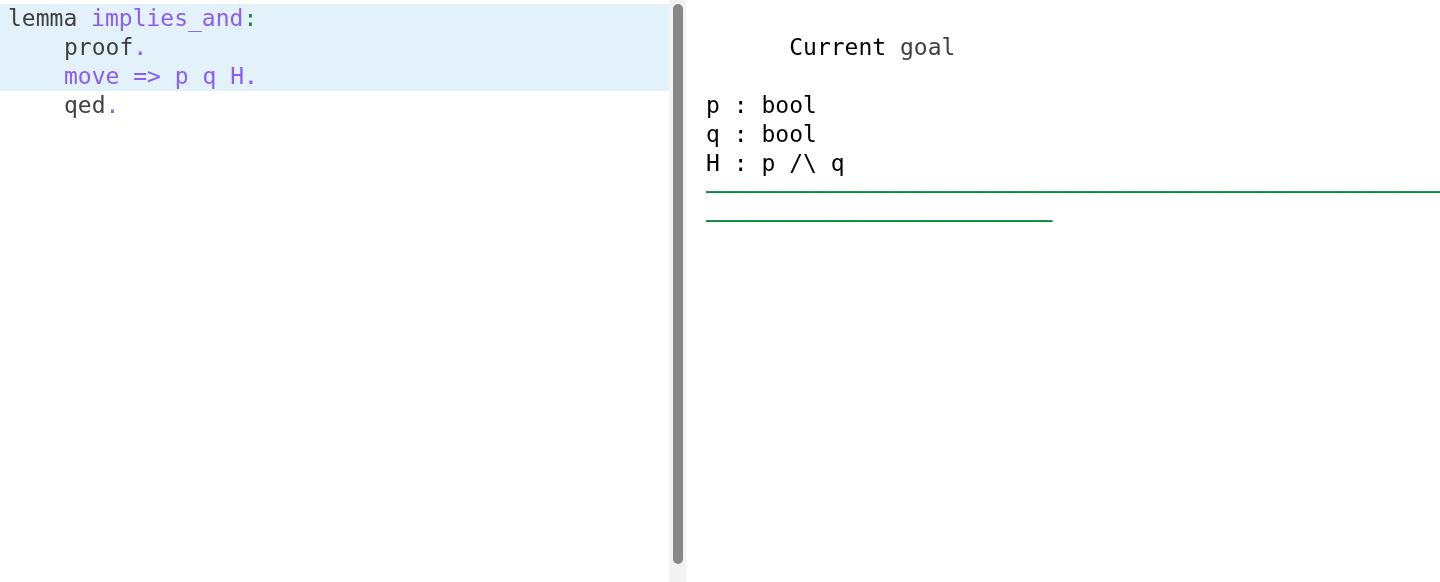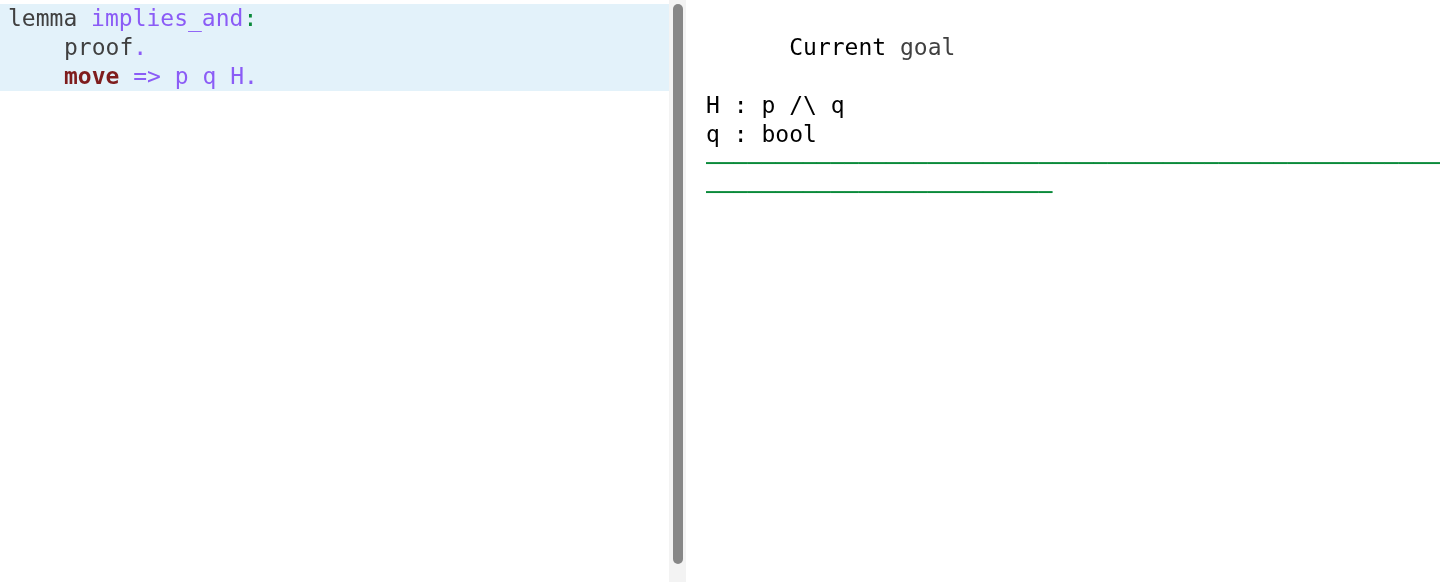--- a/index.html
+++ b/index.html
@@ -48,21 +48,21 @@
     position: relative;
   }
   .code-line {
     white-space: pre;
     padding-left: 8px;
   }
   .highlighted {
     background: #e3f2fa;
   }
   .kw { color: #404040; }      
-  .tac { color: #7f1d1d; font-weight: bold; }     
+  .tac { color: #8b5cf6; }     
   .txt { color: #8b5cf6; }     
   .grn { color: #0a8a3a; }     
   .indent { display: inline-block; width: 56px; } 
   .goal-line { white-space: pre; }
   .hr1 {
     color: #0a8a3a;
     white-space: nowrap;
     overflow: hidden;
     letter-spacing: 0;
   }
@@ -73,34 +73,36 @@
 </head>
 <body>
 
 <div class="container">
 
   <div class="left-panel" id="editor-panel">
 
   <div class="code-line highlighted"><span class="kw">lemma</span><span class="txt"> implies_and</span><span class="grn">:</span></div>
       <div class="code-line highlighted"><span class="indent"></span><span class="kw">proof</span><span class="txt">.</span></div>
       <div class="code-line highlighted"><span class="indent"></span><span class="tac">move</span><span class="txt"> =&gt; p q H.</span></div>
+      <div class="code-line"><span class="indent"></span><span class="kw">qed</span><span class="txt">.</span></div>
     </div>
 
   <div class="splitter">
     <div class="scrollbar-thumb"></div>
   </div>
 
   <div class="right-panel">
     <div class="goal-line">
       <span>Current </span><span class="kw">goal</span>
     </div>
     <div class="goal-line"></div>
     <div class="goal-line"></div>
+    <div class="goal-line">p : bool</div>
+    <div class="goal-line">q : bool</div>
     <div class="goal-line">H : p /\ q</div>
-    <div class="goal-line">q : bool</div>
     <div class="goal-line hr1">─────────────────────────────────────────────────────</div>
     <div class="goal-line hr1 hr-wrap">
       
       <span class="grn">─────────────────────────</span>
     </div>
   </div>
 
 </div>
 
 </body></html>

